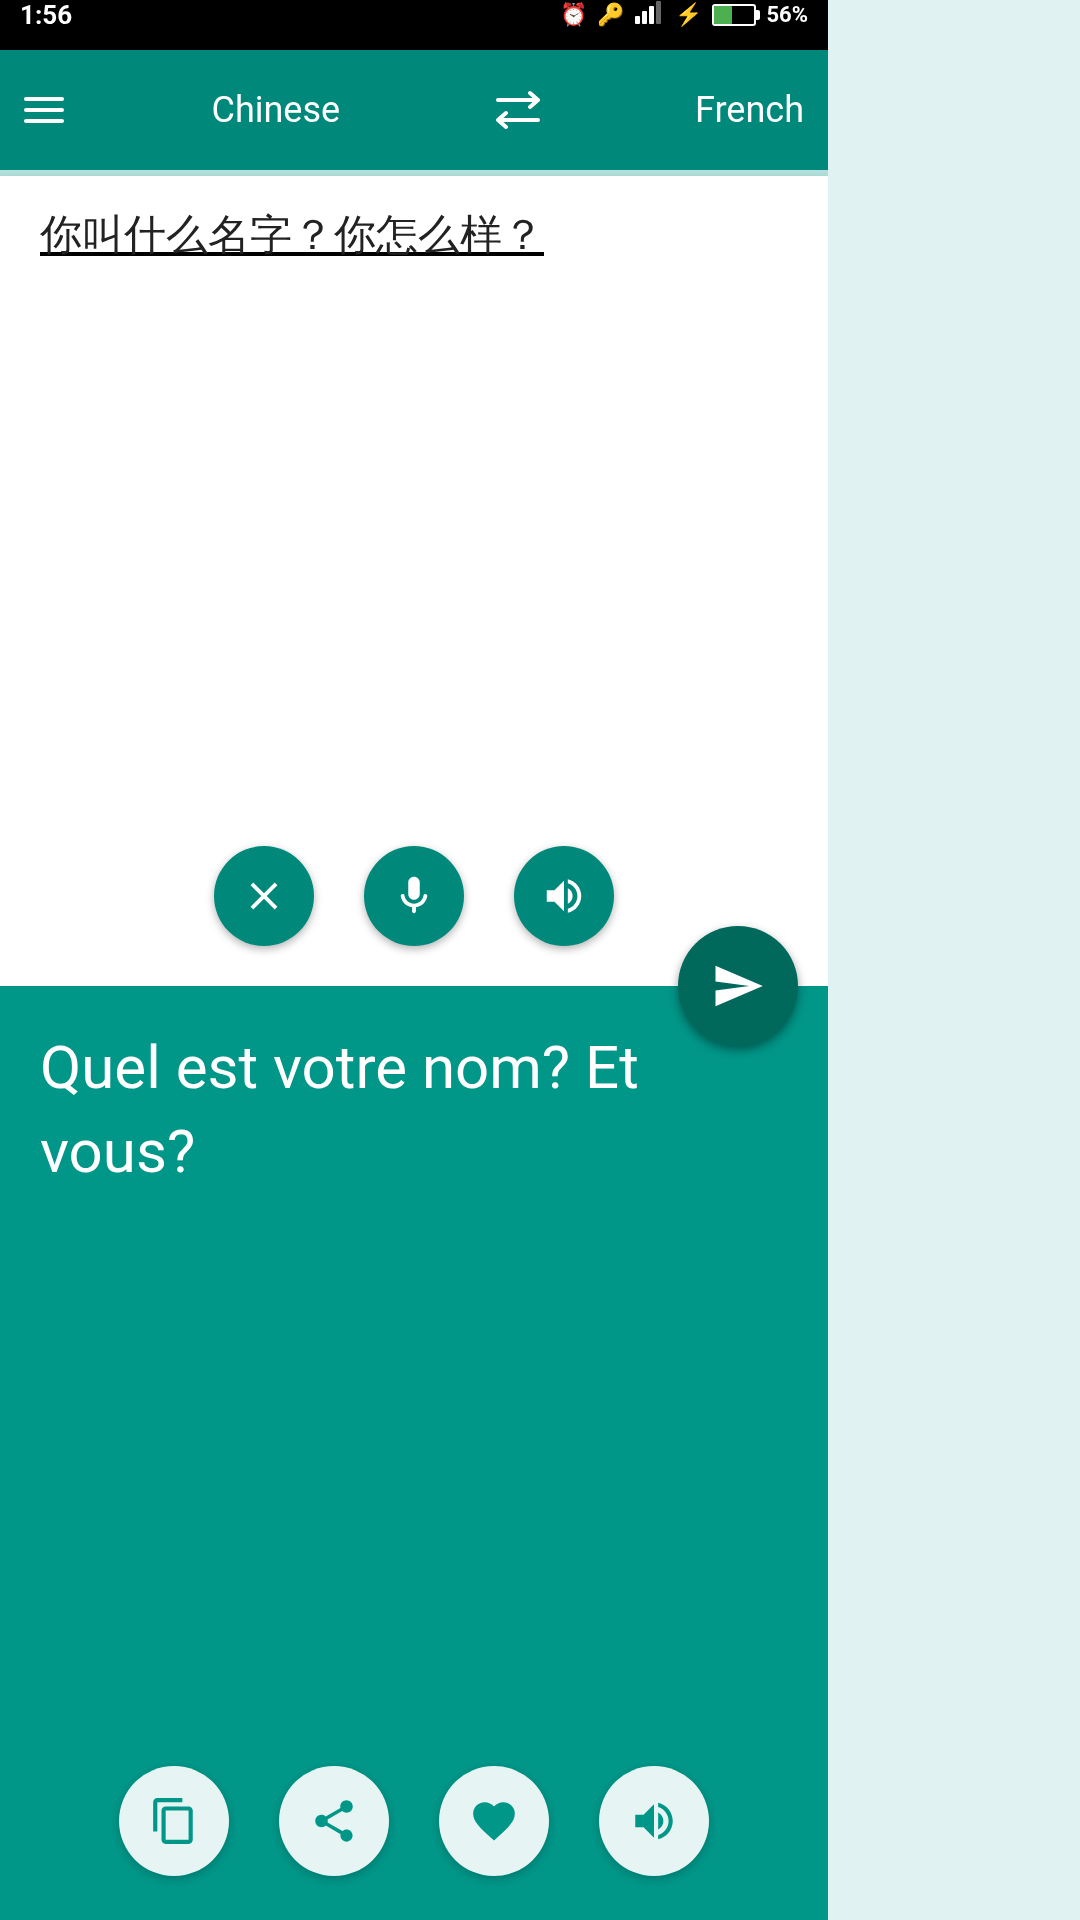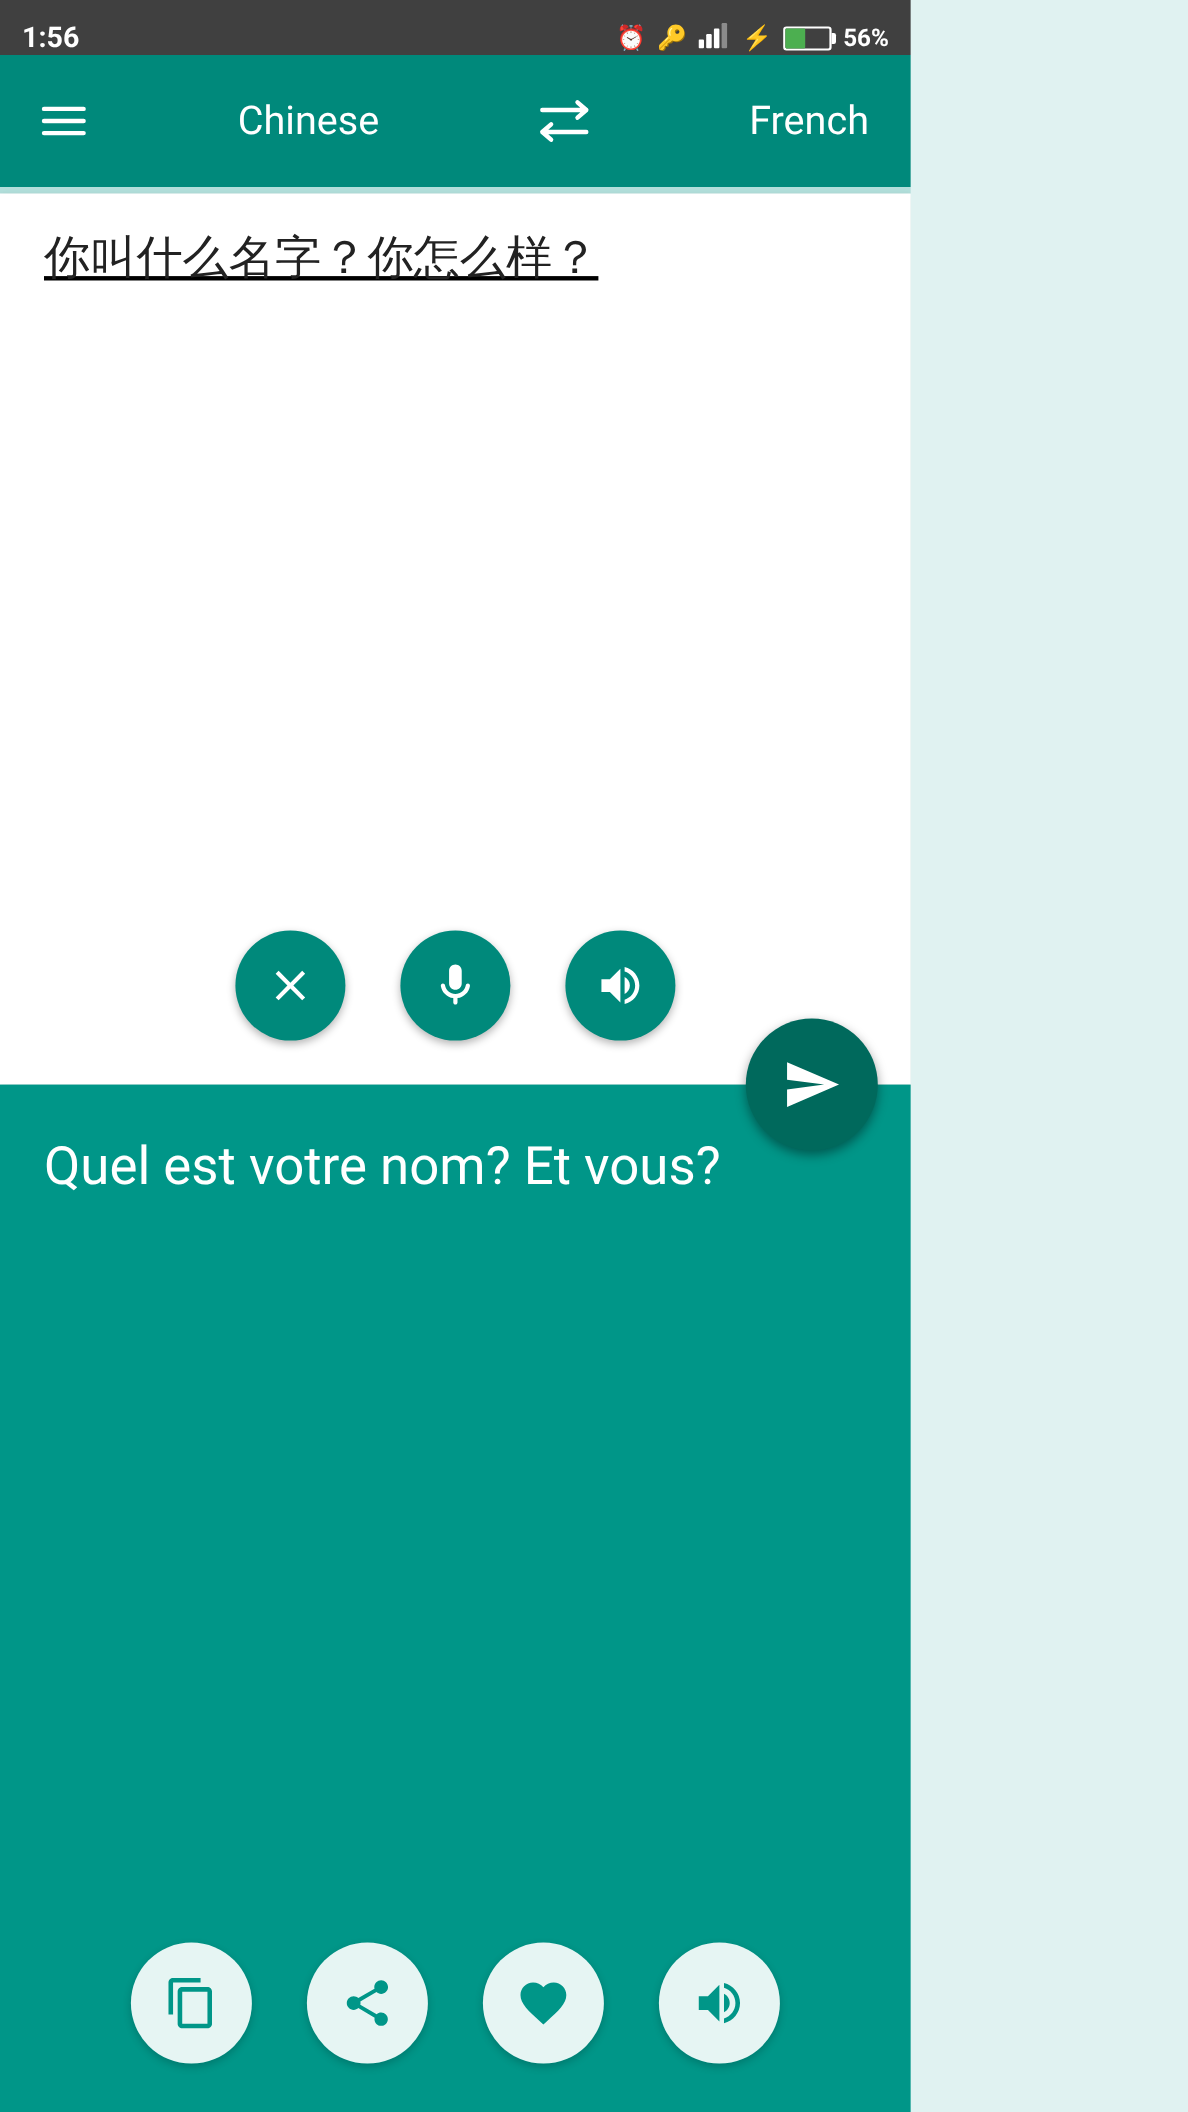--- a/index.html
+++ b/index.html
@@ -8,25 +8,25 @@
     body {
       width: 828px;
       height: 1920px;
       font-family: 'Roboto', Arial, sans-serif;
       background: #e0f2f1;
       overflow: hidden;
     }
 
     
     .status-bar {
-      background: #404040;
+      background: #000000;
       color: #fff;
       height: 50px;
       display: flex;
-      align-items: flex-end;
+      align-items: flex-start;
       justify-content: space-between;
       padding: 0 20px;
       font-size: 26px;
       font-weight: bold;
     }
 
     .status-right {
       display: flex;
       align-items: center;
       gap: 10px;
@@ -61,21 +61,21 @@
       border-radius: 1px;
     }
 
     
     .toolbar {
       background: #00897B;
       height: 120px;
       display: flex;
       align-items: center;
       justify-content: space-between;
-      padding: 0 38px;
+      padding: 0 24px;
     }
 
     .toolbar-lang {
       color: #fff;
       font-size: 36px;
       font-weight: 400;
       cursor: pointer;
     }
 
     .toolbar-menu {
@@ -182,21 +182,21 @@
 
     
     .output-panel {
       background: #009688;
       position: relative;
       height: 940px;
       padding: 40px 40px 130px;
     }
 
     .output-text {
-      font-size: 48px;
+      font-size: 60px;
       color: #fff;
       line-height: 1.4;
       font-weight: 400;
     }
 
     
     .output-actions {
       position: absolute;
       bottom: 50px;
       left: 0;

